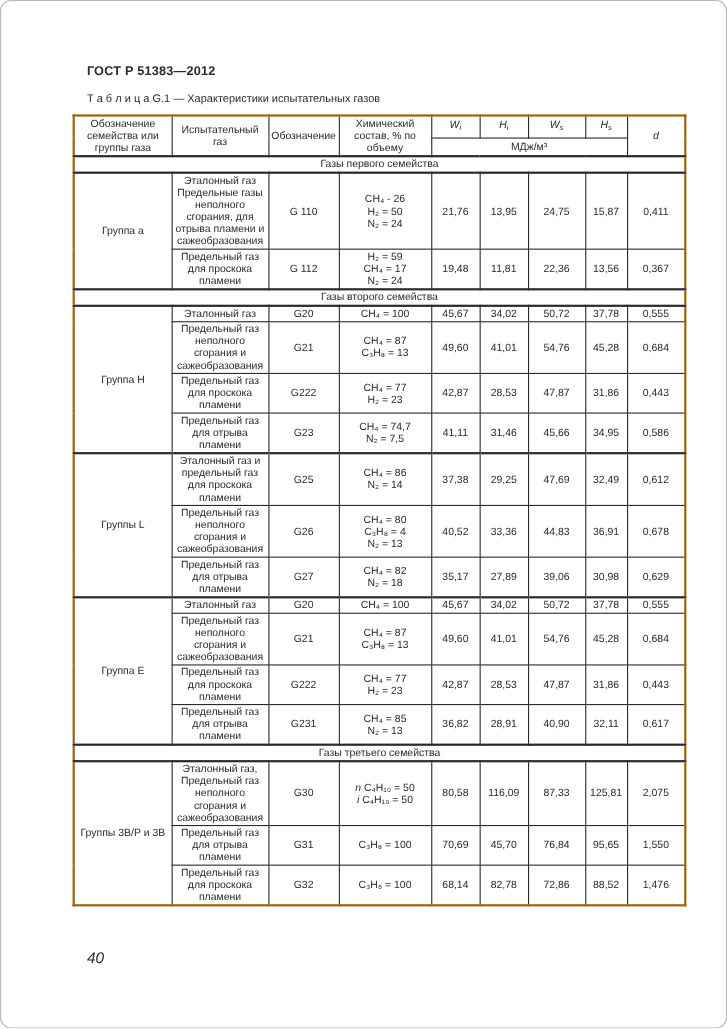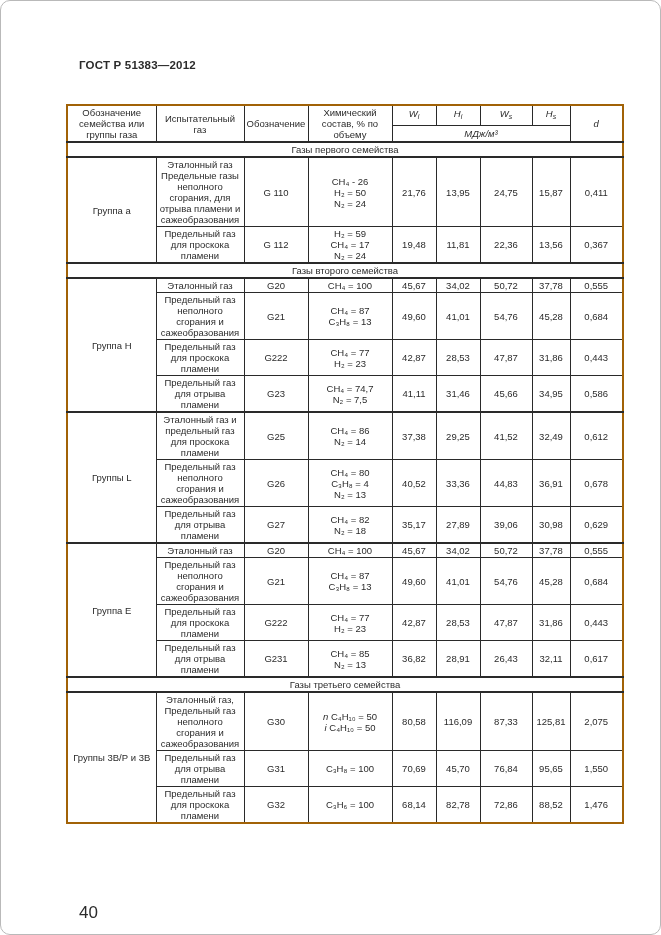--- a/index.html
+++ b/index.html
@@ -35,45 +35,47 @@
     vertical-align:middle;
     font-size:9.5px;
     line-height:11px;
     font-weight:normal;
     overflow:hidden;
   }
   .gas-table thead th{font-size:9.5px;}
   .qty-head{font-style:italic;}
   .qty-head .sub{font-size:7px;vertical-align:-2px;font-style:italic;}
   .d-head{font-style:italic;font-size:10px;}
-  .units-cell{font-size:9.5px;font-style:italic;}
+  .units-cell{font-size:9.5px;}
   .section-cell{
     font-size:10px;
     border-top:2px solid #2a2a2a !important;
     border-bottom:2px solid #2a2a2a !important;
     padding:1px 0;
   }
   tr.group-start td{border-top-width:2px;}
   .group-cell{font-size:9.5px;}
   .gas-cell{font-size:9.5px;}
   .desig-cell,.num-cell{font-size:10px;}
   .comp-cell{font-size:9.5px;}
   .comp-cell i{font-style:italic;}
   .page-number{
-    position:absolute;top:902px;left:78px;
-    font-size:17px;
+    position:absolute;top:861px;left:78px;
+    font-size:14px;
+    font-style:italic;
   }
 </style>
 </head>
 <body>
 
 <div class="page">
 
   <div class="doc-number">ГОСТ Р 51383—2012</div>
 
+  <div class="table-caption">Т а б л и ц а  G.1 — Характеристики испытательных газов</div>
 
   <table class="gas-table">
     <colgroup>
       <col style="width:89px">
         <col style="width:88px">
         <col style="width:64px">
       <col style="width:84px">
         <col style="width:44px">
         <col style="width:44px">
       <col style="width:52px">
@@ -202,21 +204,21 @@
           <td class="gas-cell">
             <div>Эталонный газ и предельный газ для проскока пламени</div>
           </td>
           <td class="desig-cell">G25</td>
           <td class="comp-cell">
             <div>CH₄ = 86</div>
             <div>N₂ = 14</div>
           </td>
           <td class="num-cell">37,38</td>
           <td class="num-cell">29,25</td>
-          <td class="num-cell">41,52</td>
+          <td class="num-cell">47,69</td>
           <td class="num-cell">32,49</td>
           <td class="num-cell">0,612</td>
         </tr>
         <tr>
           <td class="gas-cell">
             <div>Предельный газ неполного сгорания и сажеобразования</div>
           </td>
           <td class="desig-cell">G26</td>
           <td class="comp-cell">
             <div>CH₄ = 80</div>
@@ -293,21 +295,21 @@
           <td class="gas-cell">
             <div>Предельный газ для отрыва пламени</div>
           </td>
           <td class="desig-cell">G231</td>
           <td class="comp-cell">
             <div>CH₄ = 85</div>
             <div>N₂ = 13</div>
           </td>
           <td class="num-cell">36,82</td>
           <td class="num-cell">28,91</td>
-          <td class="num-cell">26,43</td>
+          <td class="num-cell">40,90</td>
           <td class="num-cell">32,11</td>
           <td class="num-cell">0,617</td>
         </tr>
         <tr>
           <td class="section-cell" colspan="9">Газы третьего семейства</td>
         </tr>
         <tr class="group-start">
           <td class="group-cell" rowspan="3">Группы 3В/Р и 3В</td>
           <td class="gas-cell">
             <div>Эталонный газ,</div>

